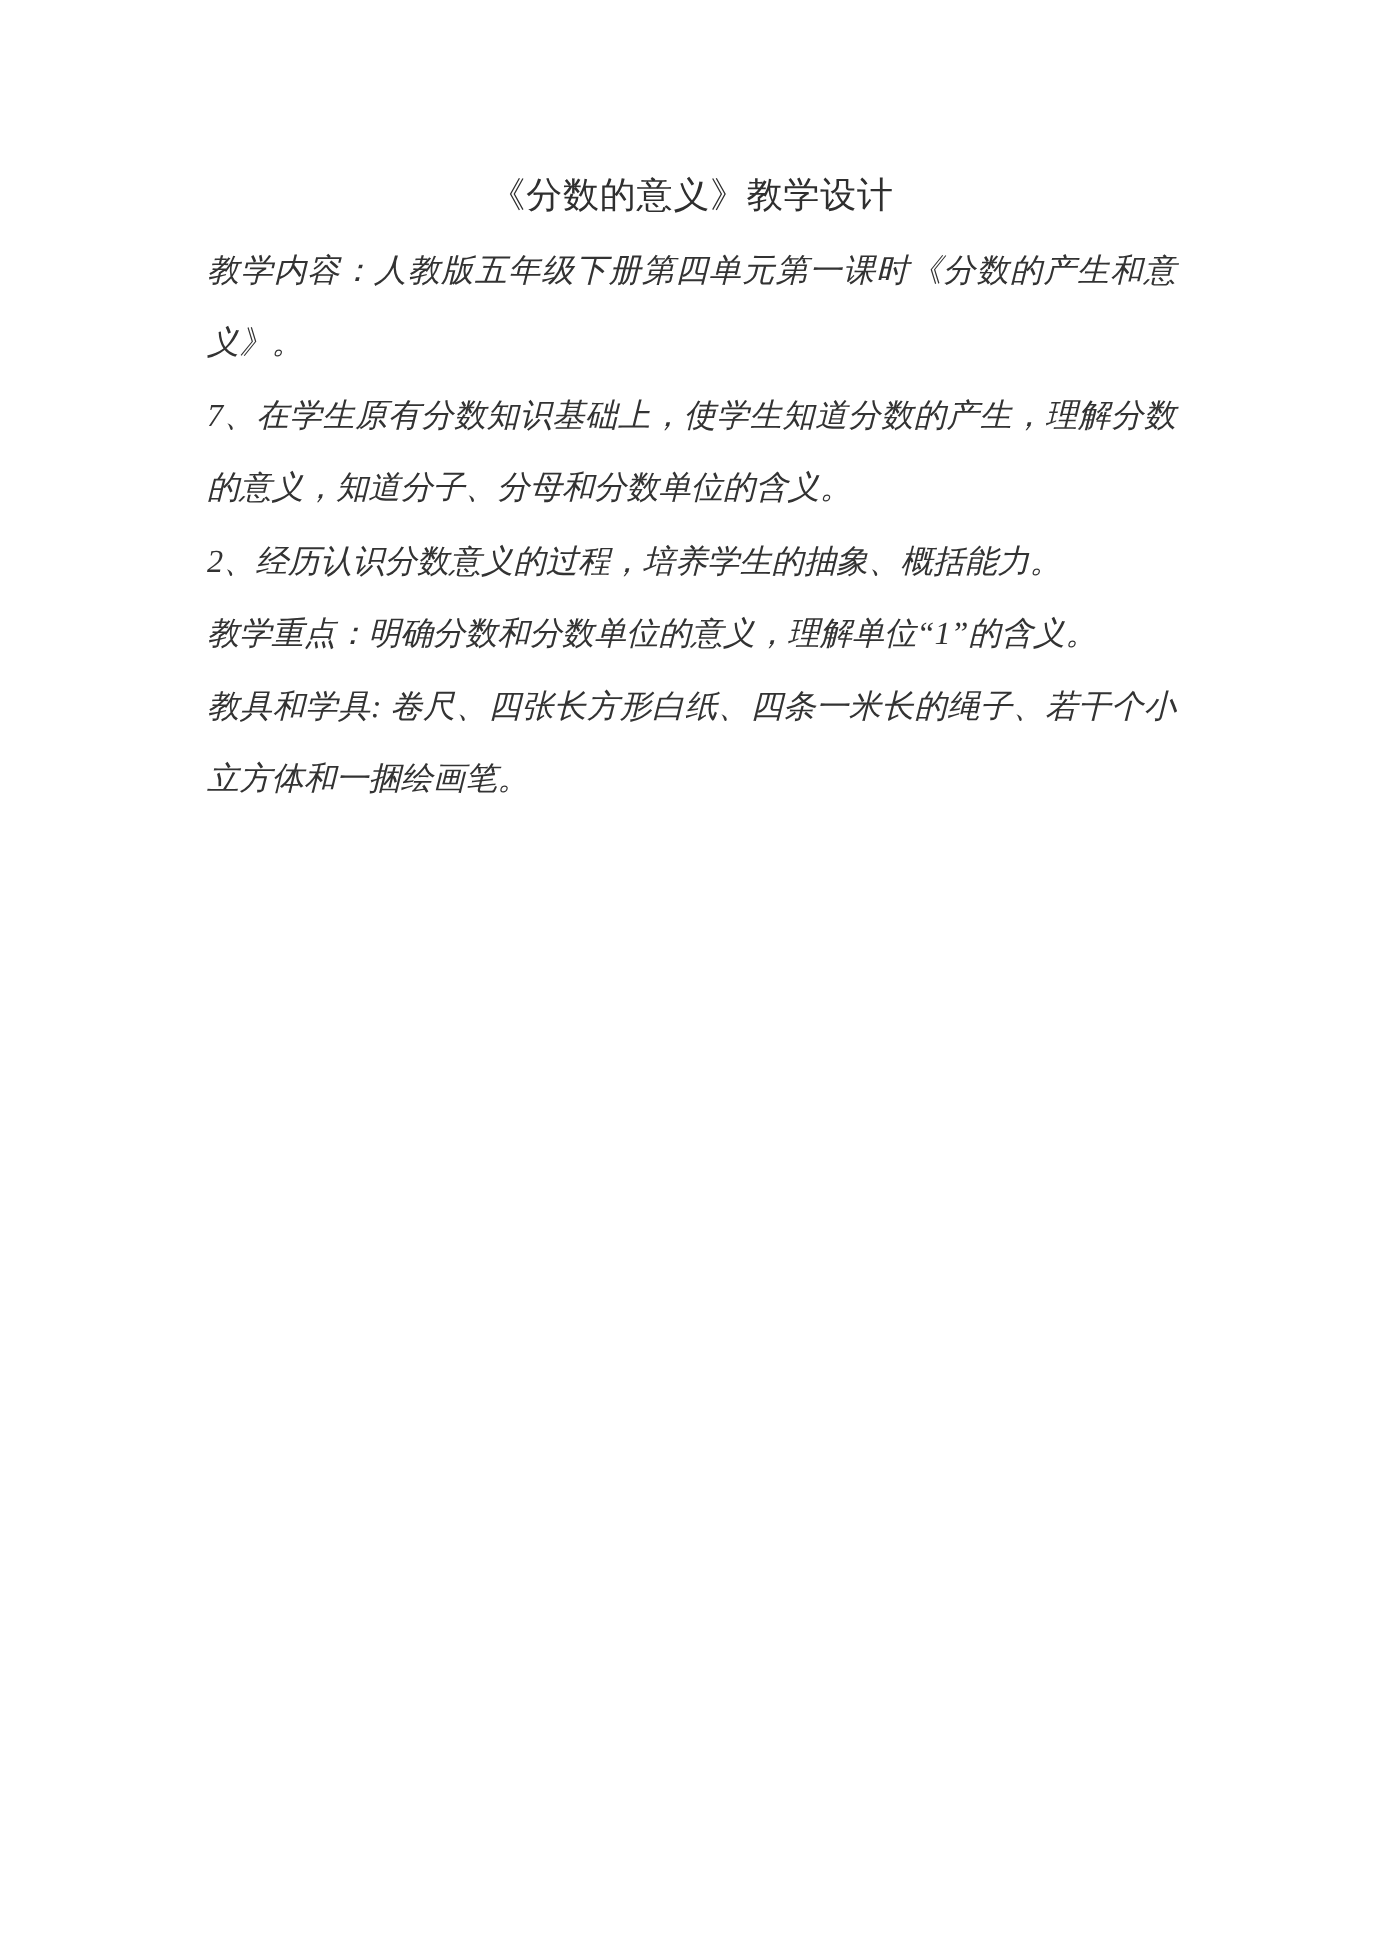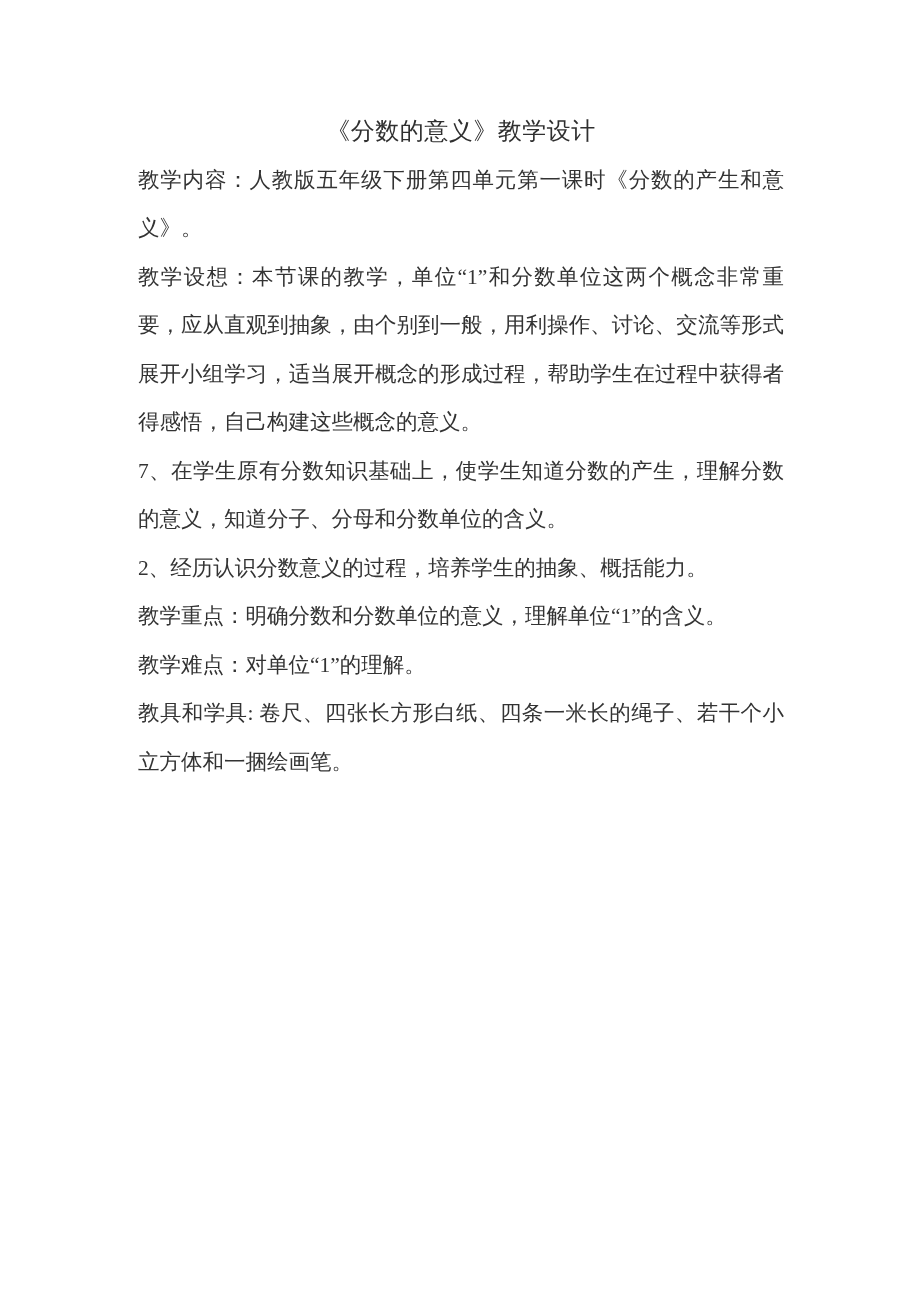--- a/index.html
+++ b/index.html
@@ -29,40 +29,39 @@
     color: #2f2f2f;
   }
   .para {
     font-size: 21.5px;
     line-height: 48.5px;
     text-align: justify;
     text-justify: inter-ideograph;
     word-break: normal;
     overflow-wrap: break-word;
     color: #333333;
+    font-style: italic;
   }
 </style>
 </head>
 <body>
 
 <div class="page">
   <div class="content">
     <div class="doc-title">《分数的意义》教学设计</div>
 
     <p class="para">教学内容：人教版五年级下册第四单元第一课时《分数的产生和意义》。</p>
 
 
-    <p class="para">教学设想：本节课的教学，单位“1”和分数单位这两个概念非常重要，应从直观到抽象，由个别到一般，用利操作、讨论、交流等形式展开小组学习，适当展开概念的形成过程，帮助学生在过程中获得者得感悟，自己构建这些概念的意义。</p>
 
 
     <p class="para">7、在学生原有分数知识基础上，使学生知道分数的产生，理解分数的意义，知道分子、分母和分数单位的含义。</p>
 
     <p class="para">2、经历认识分数意义的过程，培养学生的抽象、概括能力。</p>
 
 
     <p class="para">教学重点：明确分数和分数单位的意义，理解单位“1”的含义。</p>
 
-    <p class="para">教学难点：对单位“1”的理解。</p>
 
     <p class="para">教具和学具: 卷尺、四张长方形白纸、四条一米长的绳子、若干个小立方体和一捆绘画笔。</p>
 
   </div>
 </div>
 
 </body></html>

